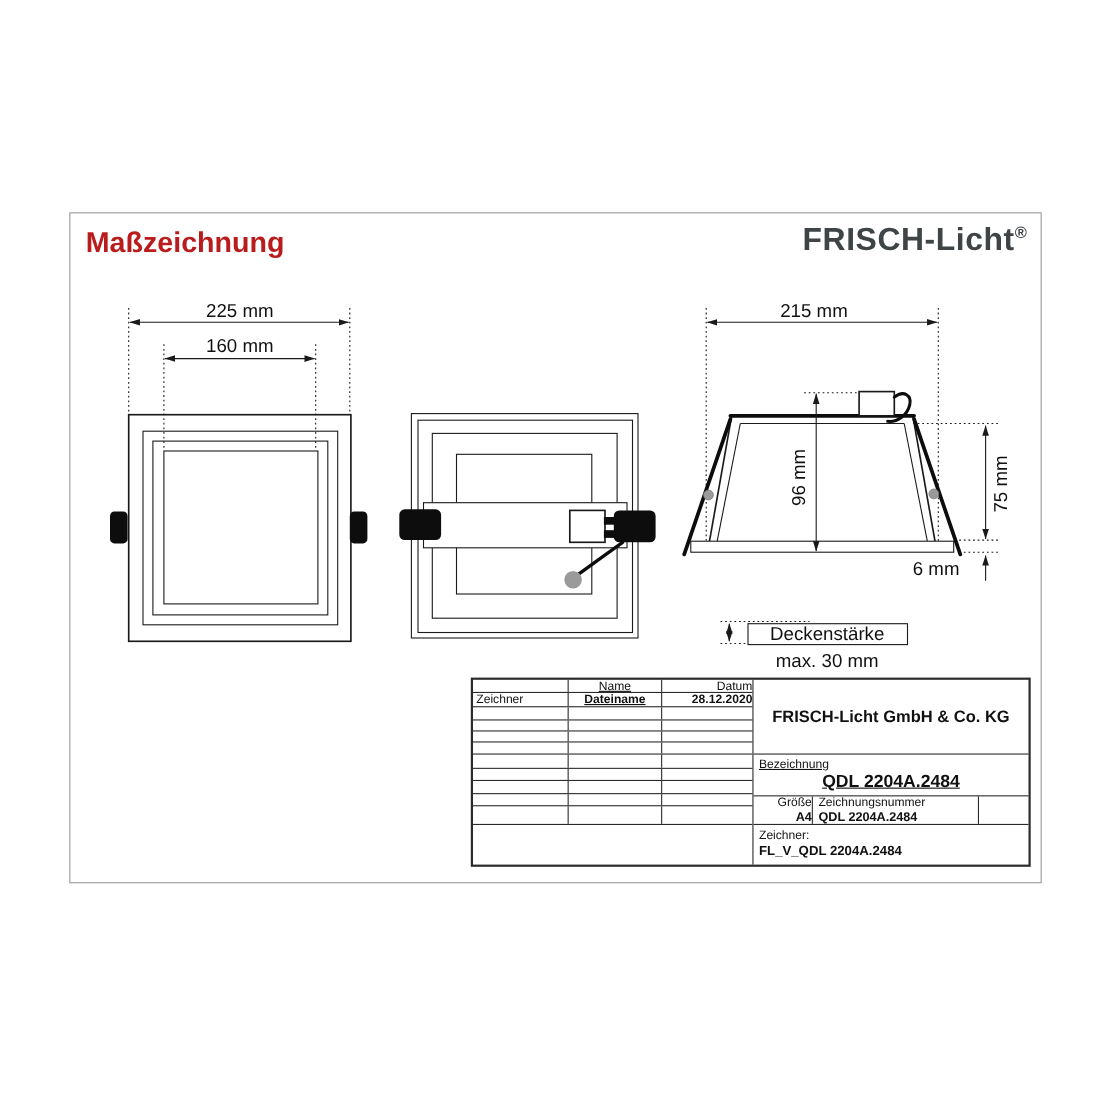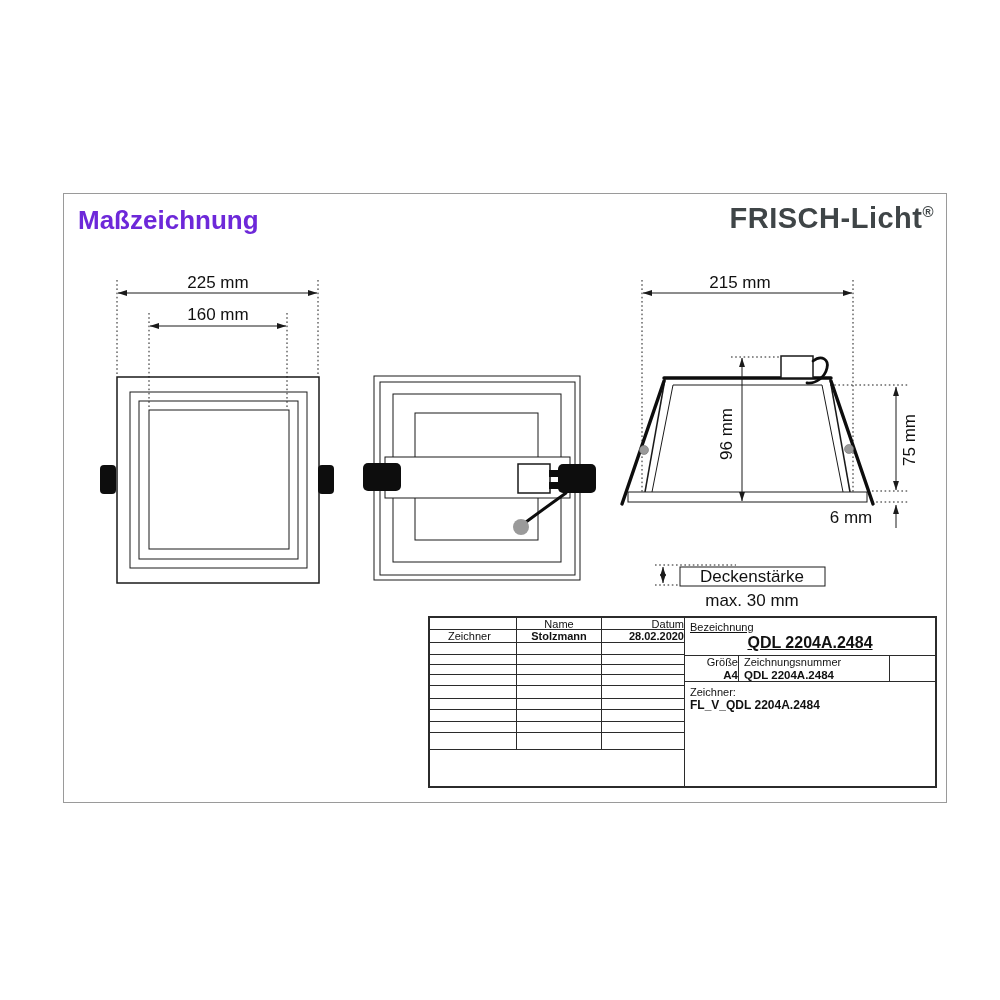--- a/index.html
+++ b/index.html
@@ -1,59 +1,59 @@
 <!DOCTYPE html>
 <html><head>
 <meta charset="utf-8">
 <style>
   html,body{margin:0;padding:0;background:#fff;width:1000px;height:1000px;
     font-family:"Liberation Sans",sans-serif;position:relative;overflow:hidden;}
   .sheet-border{position:absolute;left:63px;top:193px;width:884px;height:610px;
     border:1px solid #9a9a9a;box-sizing:border-box;}
-  .sheet-title{position:absolute;left:78px;top:205px;font-size:26px;font-weight:bold;color:#6d28d9;}
+  .sheet-title{position:absolute;left:78px;top:205px;font-size:26px;font-weight:bold;color:#b91c1c;}
   .logo{position:absolute;top:202px;right:66px;font-size:29px;font-weight:bold;color:#3f4547;letter-spacing:.5px;}
   .logo .reg{font-size:15px;position:relative;top:-11px;font-weight:bold;}
   svg.drawing{position:absolute;left:0;top:0;}
   svg .ln{stroke:#1a1a1a;fill:none;stroke-width:1.2;}
   svg .thin{stroke-width:1;}
   svg .med{stroke-width:1.5;}
   svg .thick{stroke:#0d0d0d;stroke-width:3.4;stroke-linecap:round;}
   svg .dash{stroke:#1a1a1a;stroke-width:1;fill:none;stroke-dasharray:1.6 2.6;}
   svg .dim{stroke:#1a1a1a;stroke-width:1;fill:none;}
   svg .whitefill{fill:#ffffff;}
   svg text.d{font:17px "Liberation Sans",sans-serif;fill:#111;}
   svg .blackfill{fill:#0d0d0d;stroke:none;}
 
   
   .tb{position:absolute;left:428px;top:616px;width:509px;height:172px;
       border:2px solid #2b2b2b;box-sizing:border-box;display:flex;
       font-family:"Liberation Sans",sans-serif;color:#111;background:#fff;}
   .tb-left{width:255px;display:flex;flex-direction:column;border-right:1px solid #2b2b2b;box-sizing:border-box;}
   .tb-row{display:flex;border-bottom:1px solid #2b2b2b;box-sizing:border-box;flex-shrink:0;}
   .tb-row .c1{width:87px;border-right:1px solid #2b2b2b;box-sizing:border-box;}
-  .tb-row .c2{width:85px;border-right:1px solid #2b2b2b;box-sizing:border-box;text-align:center;}
+  .tb-row .c2{width:85px;border-right:1px solid #2b2b2b;box-sizing:border-box;text-align:center;text-decoration:underline;}
   .tb-row .c3{flex:1;text-align:right;}
   .tb-row div{font-size:11px;line-height:12px;overflow:hidden;white-space:nowrap;}
   .tb-filler{flex:1;}
   .tb-right{flex:1;display:flex;flex-direction:column;}
   .tb-company{height:68px;border-bottom:1px solid #2b2b2b;box-sizing:border-box;display:flex;
       align-items:center;justify-content:center;font-size:15px;font-weight:bold;}
   .tb-bez{height:38px;border-bottom:1px solid #2b2b2b;box-sizing:border-box;text-decoration:underline;}
   .tb-bez .lbl{font-size:11px;padding:3px 0 0 5px;}
   .tb-bez .val{font-size:16px;font-weight:bold;text-align:center;margin-top:1px;}
   .tb-size{height:26px;border-bottom:1px solid #2b2b2b;box-sizing:border-box;display:flex;}
   .tb-size .g{width:54px;border-right:1px solid #2b2b2b;box-sizing:border-box;text-align:right;}
   .tb-size .z{width:151px;border-right:1px solid #2b2b2b;box-sizing:border-box;padding-left:5px;}
   .tb-size .e{flex:1;}
   .tb-size .lbl{font-size:11px;line-height:13px;}
   .tb-size .val{font-size:11.5px;font-weight:bold;line-height:12px;}
   .tb-file{flex:1;padding:4px 0 0 5px;}
   .tb-file .lbl{font-size:11px;line-height:12px;}
   .tb-file .val{font-size:12px;font-weight:bold;line-height:14px;}
-  .zlabel{padding-left:18px;text-align:left;font-size:11px;}
+  .zlabel{padding-left:3px;text-align:left;font-size:11px;}
   .bold{font-weight:bold;}
 </style>
 </head>
 <body>
 
 <div class="sheet-border"></div>
 
 <div class="sheet-title">Maßzeichnung</div>
 
 <div class="logo"><span>FRISCH-Licht</span><span class="reg">®</span></div>
@@ -148,22 +148,22 @@
 
 <div class="tb">
   <div class="tb-left">
     <div class="tb-row" style="height:12px">
       <div class="c1"></div>
       <div class="c2">Name</div>
       <div class="c3">Datum</div>
     </div>
     <div class="tb-row" style="height:13px">
       <div class="c1 zlabel">Zeichner</div>
-      <div class="c2 bold">Stolzmann</div>
-      <div class="c3 bold">28.02.2020</div>
+      <div class="c2 bold">Dateiname</div>
+      <div class="c3 bold">28.12.2020</div>
     </div>
     <div class="tb-row" style="height:12px">
         <div class="c1"></div>
         <div class="c2"></div>
         <div class="c3"></div>
       </div>
     <div class="tb-row" style="height:10px">
         <div class="c1"></div>
         <div class="c2"></div>
         <div class="c3"></div>
@@ -199,20 +199,21 @@
         <div class="c3"></div>
       </div>
     <div class="tb-row" style="height:17px">
         <div class="c1"></div>
         <div class="c2"></div>
         <div class="c3"></div>
       </div>
     <div class="tb-filler"></div>
   </div>
   <div class="tb-right">
+    <div class="tb-company">FRISCH-Licht GmbH &amp; Co. KG</div>
     <div class="tb-bez">
       <div class="lbl">Bezeichnung</div>
       <div class="val">QDL 2204A.2484</div>
     </div>
     <div class="tb-size">
       <div class="g">
         <div class="lbl">Größe</div>
         <div class="val">A4</div>
       </div>
       <div class="z">

